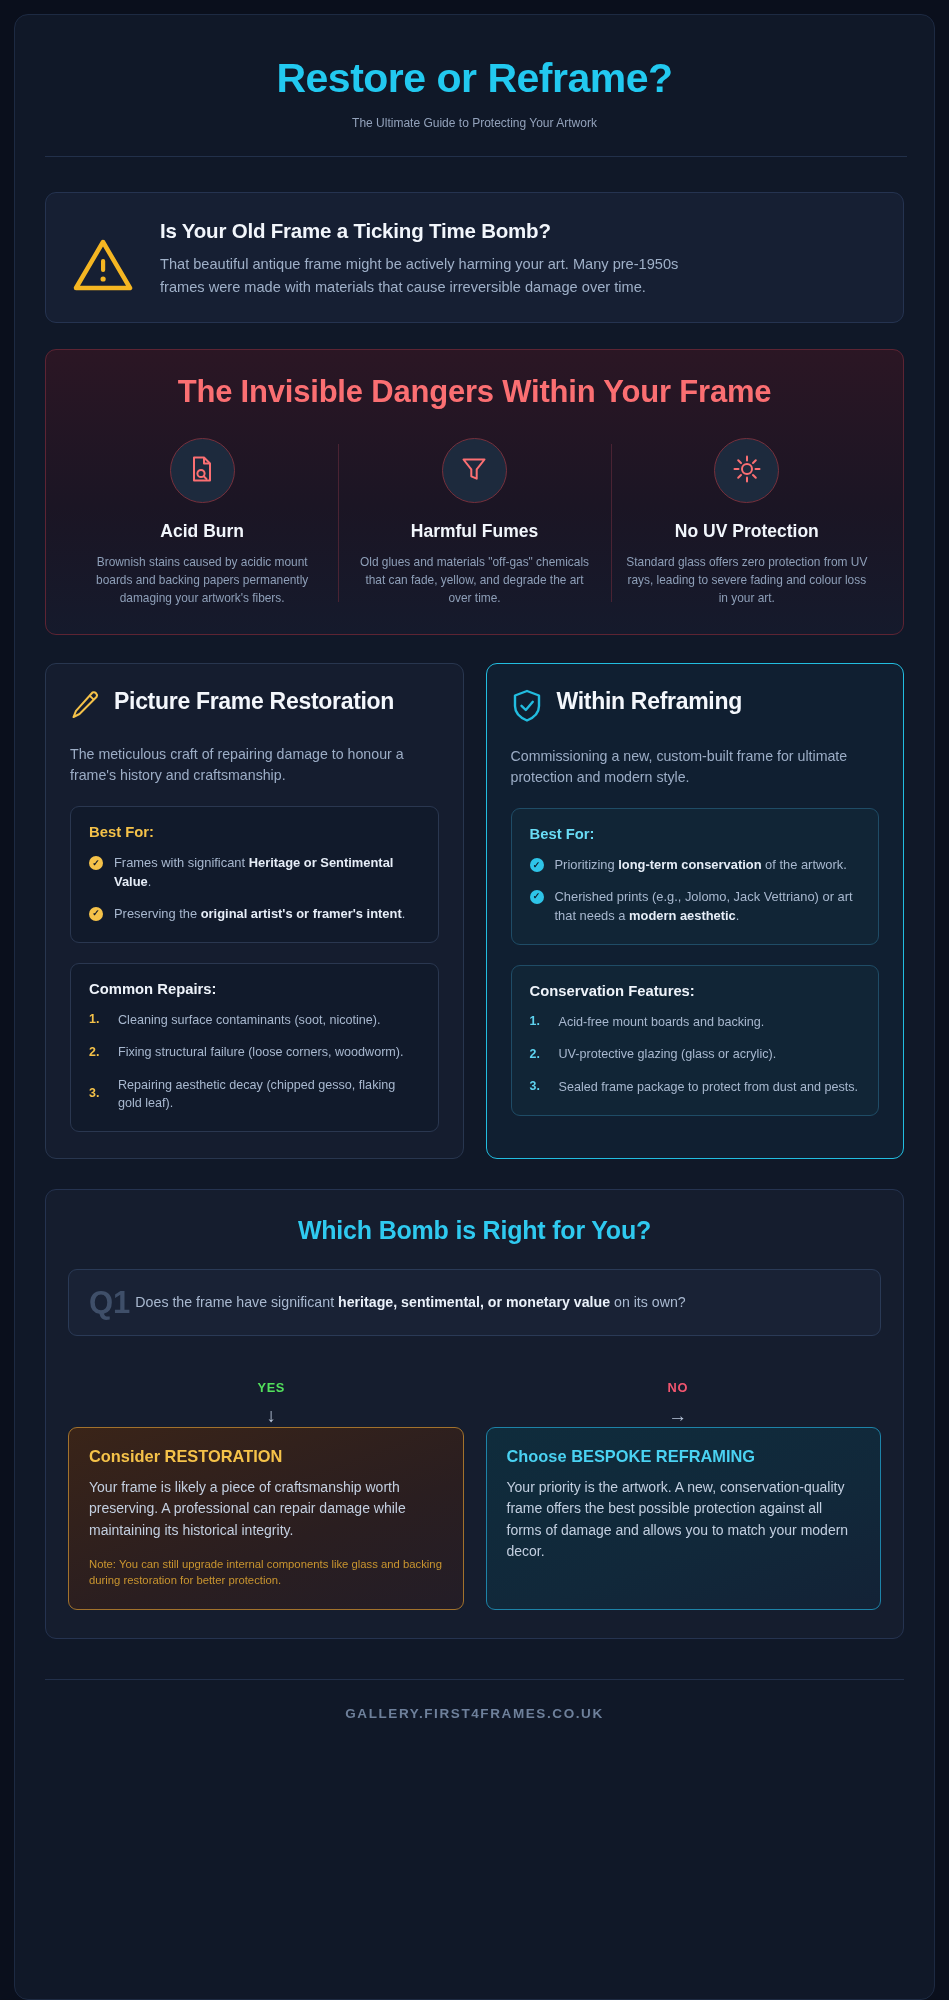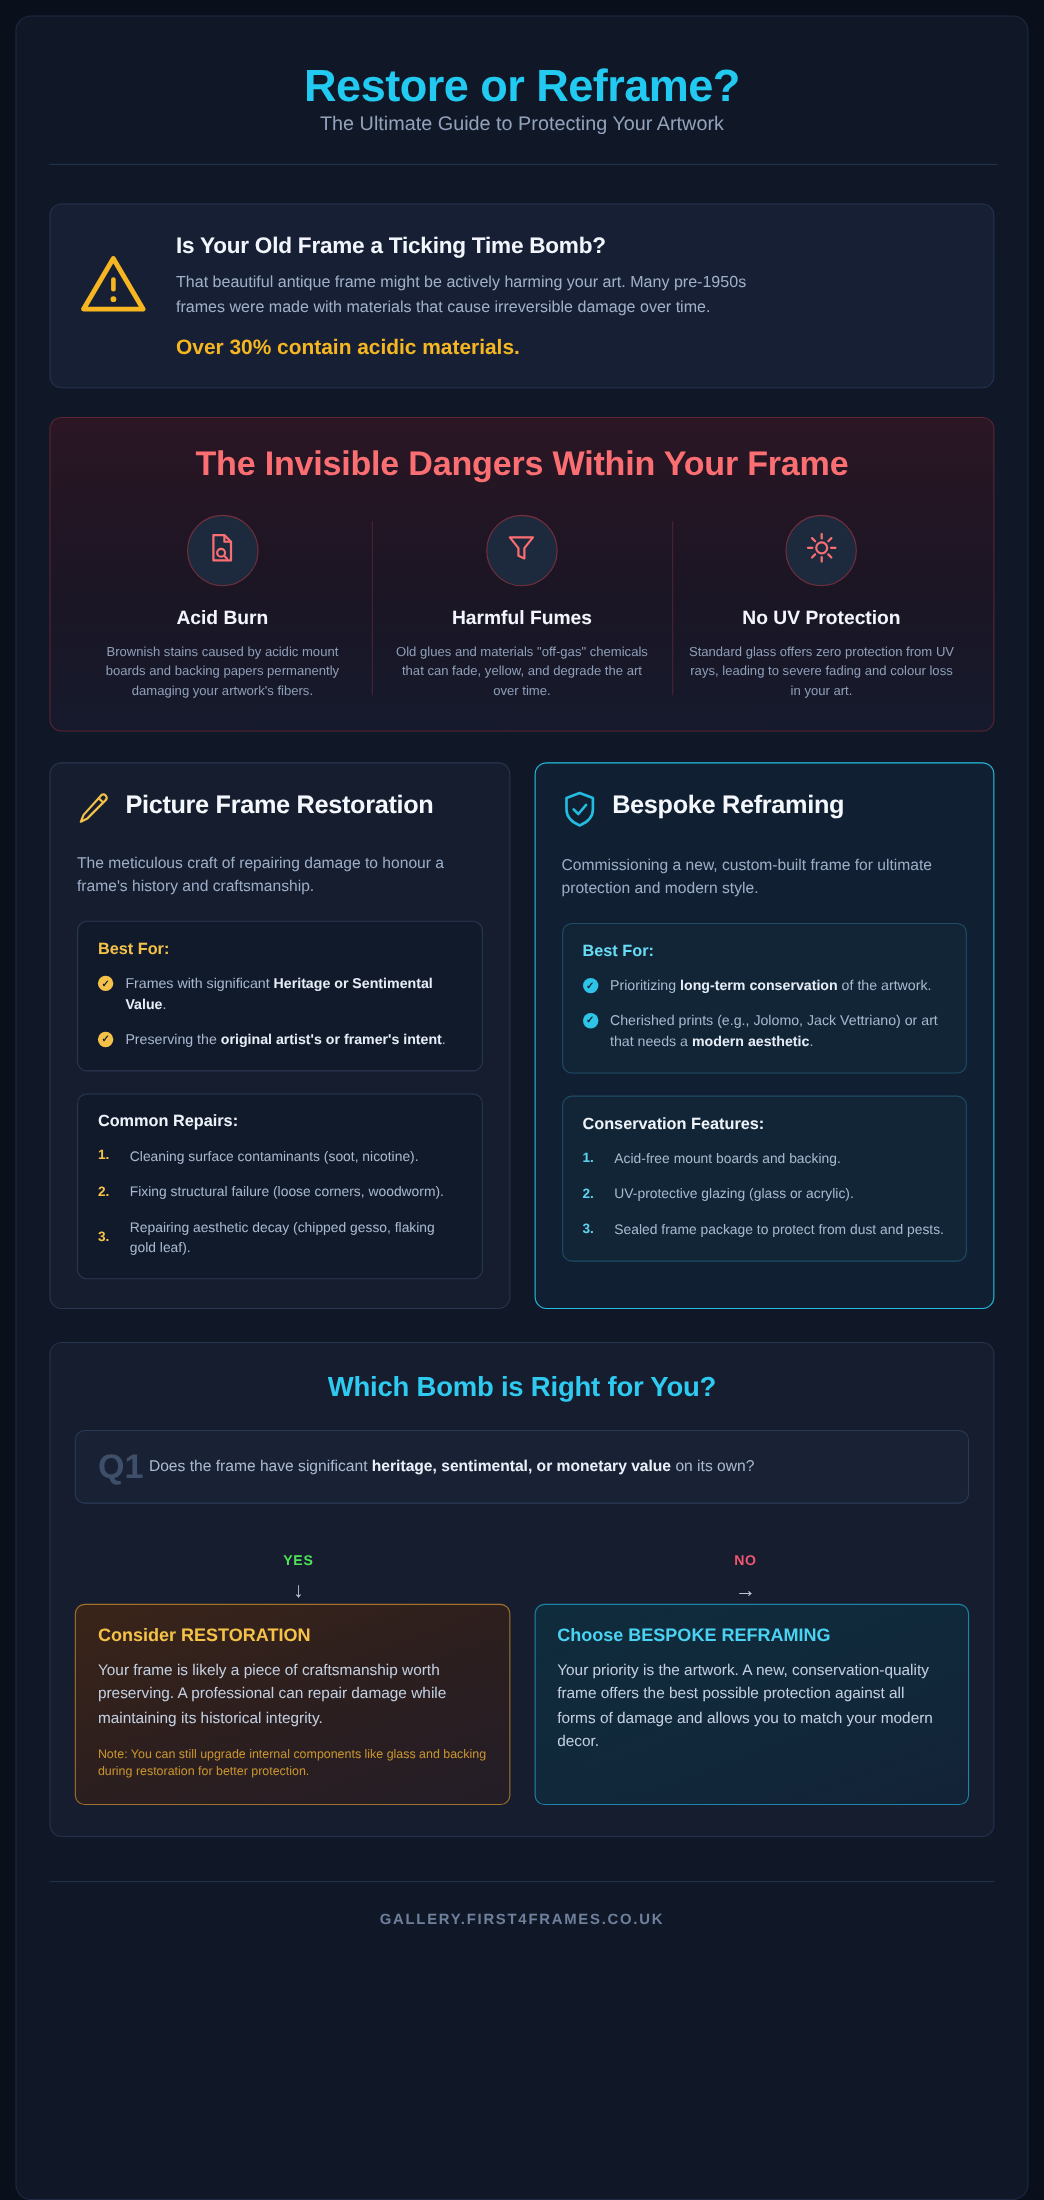--- a/index.html
+++ b/index.html
@@ -23,21 +23,22 @@
 
   
   .hdr { text-align: center; padding: 14px 0 0 0; }
   .hdr h1 {
     font-size: 41px;
     font-weight: bold;
     letter-spacing: -0.5px;
     color: #22c9f0;
   }
   .hdr .sub {
-    font-size: 18px;
+    margin-top: 14px;
+    font-size: 12px;
     color: #93a2bb;
   }
   .hdr .rule {
     margin: 26px auto 0 auto;
     width: 862px;
     height: 1px;
     background: #22304a;
   }
 
   
@@ -330,21 +331,20 @@
     <span class="warn-ico">
       <svg width="62" height="56" viewBox="0 0 62 56">
         <path d="M31 5 L58 51 L4 51 Z" fill="none" stroke="#f5b622" stroke-width="4.5" stroke-linejoin="round"></path>
         <rect x="29" y="22" width="4.2" height="13" rx="2" fill="#f5b622"></rect>
         <circle cx="31.1" cy="42" r="2.6" fill="#f5b622"></circle>
       </svg>
     </span>
     <div class="body">
       <h2>Is Your Old Frame a Ticking Time Bomb?</h2>
       <p>That beautiful antique frame might be actively harming your art. Many pre-1950s frames were made with materials that cause irreversible damage over time.</p>
-      <div class="stat">Over 30% contain acidic materials.</div>
     </div>
   </div>
 
   <div class="dangers">
     <h2>The Invisible Dangers Within Your Frame</h2>
     <div class="row">
 
       <div class="col">
         <div class="circ">
           <span>
@@ -445,21 +445,21 @@
     </div>
 
     <div class="card right">
       <div class="chead">
         <span>
           <svg width="32" height="36" viewBox="0 0 32 36">
             <path d="M16 3 L28 7.5 V18 c0 7.5 -6 12 -12 14.5 C10 30 4 25.5 4 18 V7.5 Z" fill="none" stroke="#22bde0" stroke-width="2.4" stroke-linejoin="round"></path>
             <path d="M10.5 17.8 L14.8 22 L21.8 13.8" fill="none" stroke="#22bde0" stroke-width="2.4" stroke-linecap="round" stroke-linejoin="round"></path>
           </svg>
         </span>
-        <h2>Bespoke Reframing</h2>
+        <h2>Within Reframing</h2>
       </div>
       <div class="lede">Commissioning a new, custom-built frame for ultimate protection and modern style.</div>
 
       <div class="panel r">
         <h4>Best For:</h4>
         <ul class="checks">
           <li>
             <span class="chk cyan">✓</span>
             <span><span>Prioritizing </span><b>long-term conservation</b><span> of the artwork.</span></span>
           </li>

